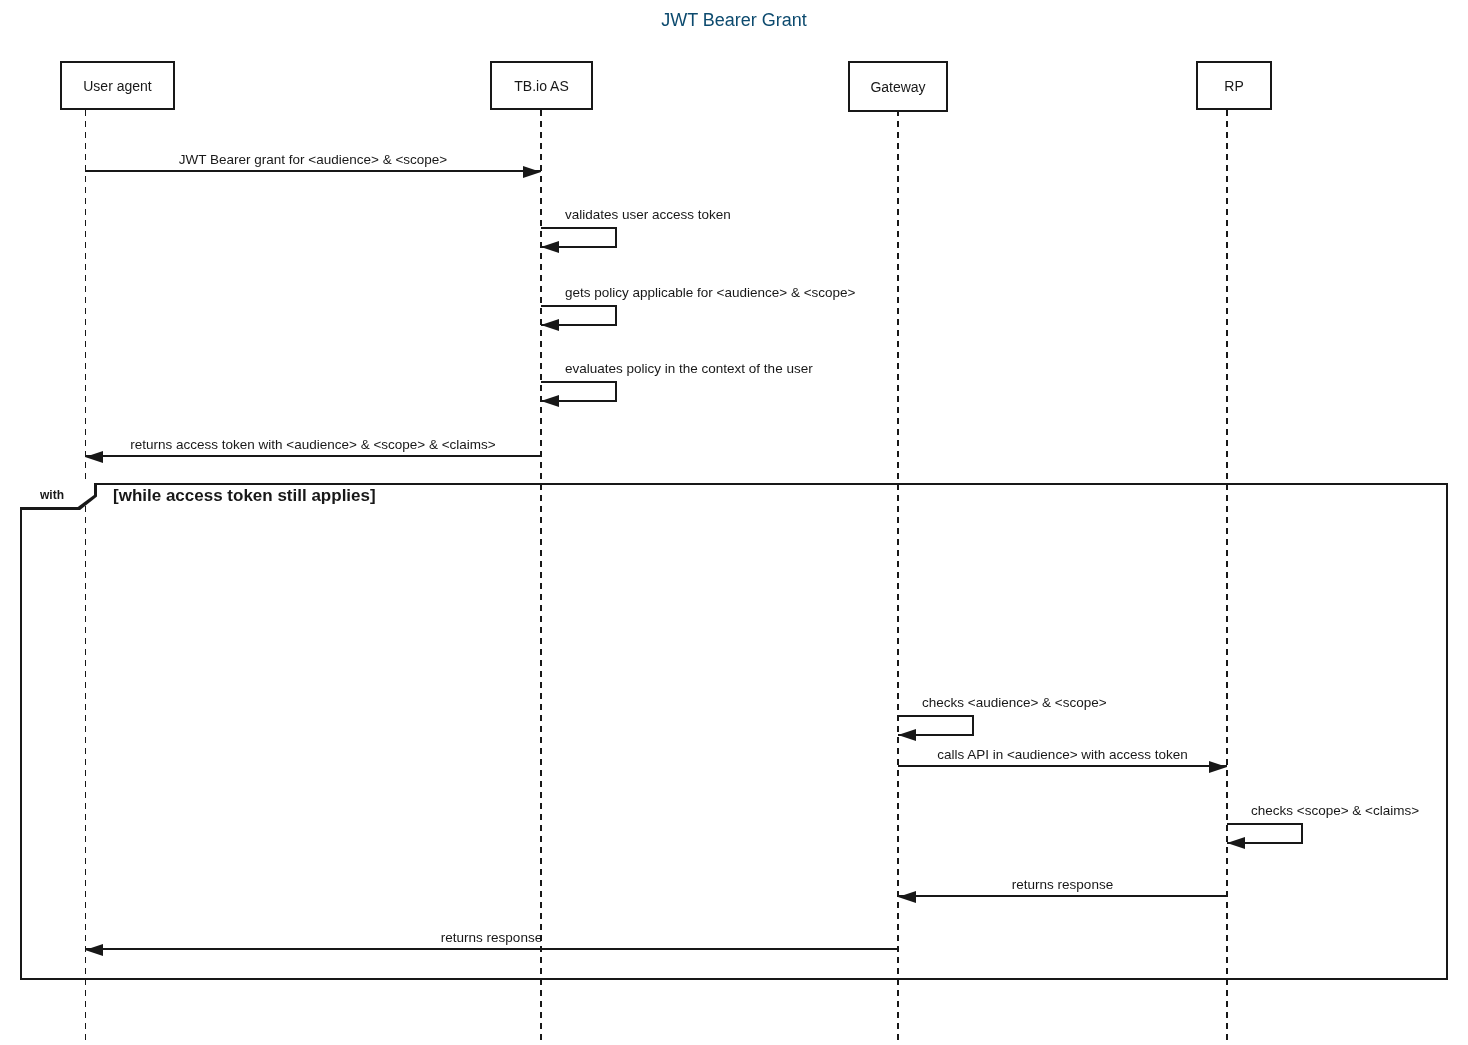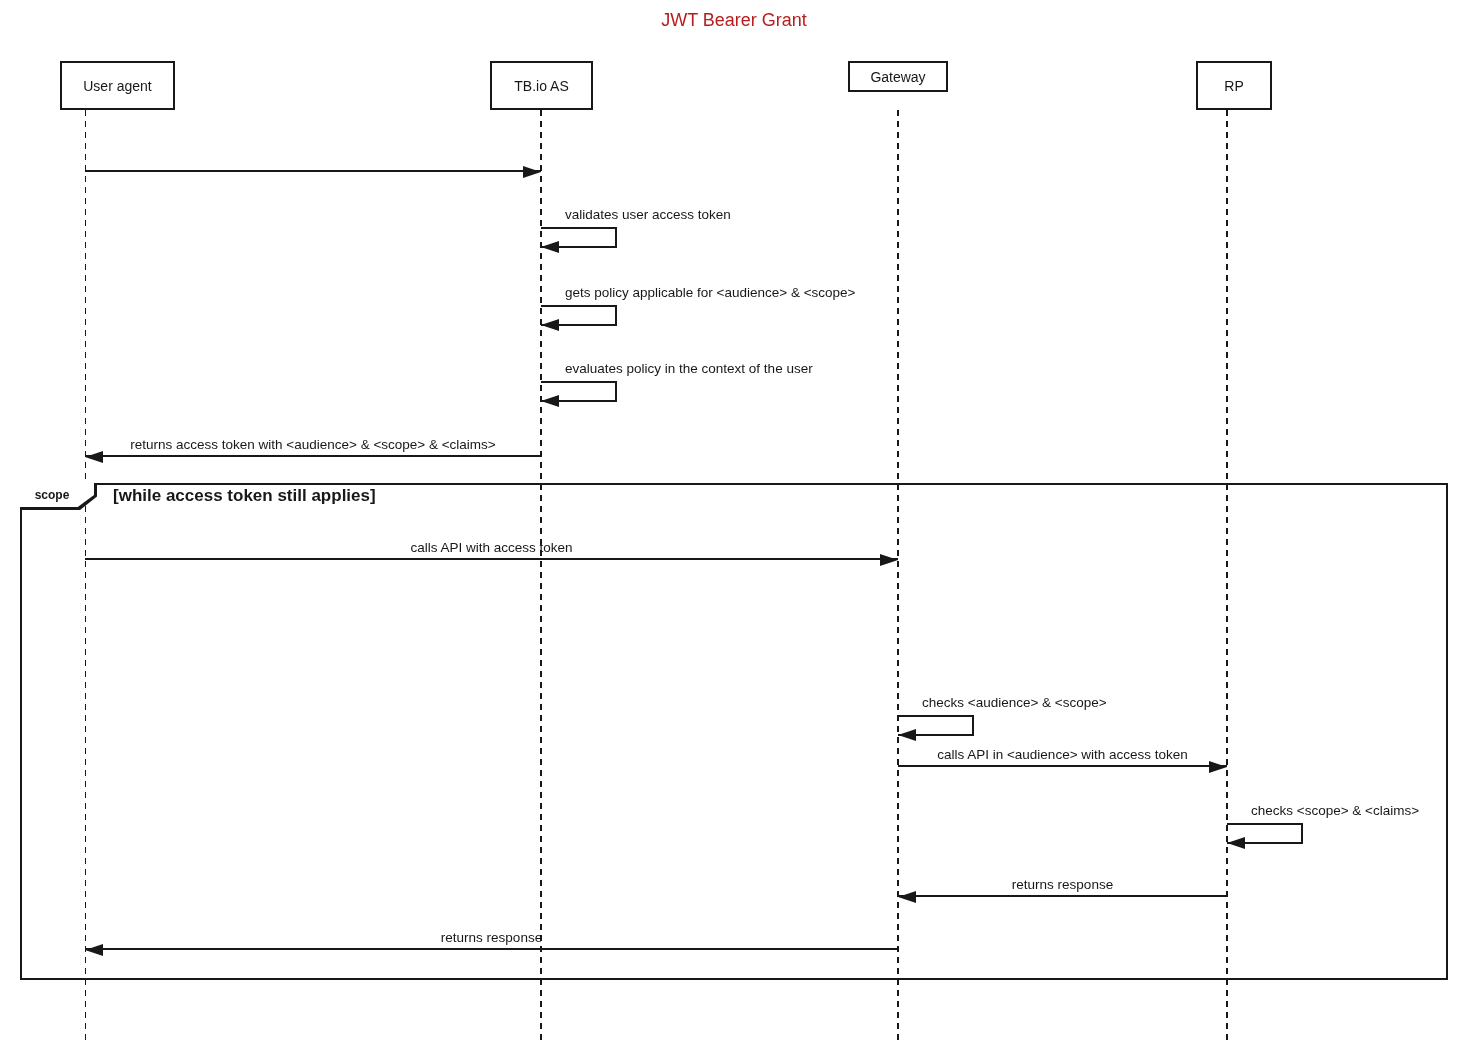--- a/index.html
+++ b/index.html
@@ -2,30 +2,30 @@
 <html><head>
 <meta charset="utf-8">
 <style>
   html,body { margin:0; padding:0; background:#ffffff; }
   .canvas {
     position:relative; width:1468px; height:1045px; background:#ffffff;
     font-family:"Liberation Sans", sans-serif; color:#181818; overflow:hidden;
   }
   .title {
     position:absolute; left:0; right:0; top:10px; text-align:center;
-    font-size:18px; color:#b91c1c;
+    font-size:18px; color:#0c4a6e;
   }
   .participant {
     position:absolute; box-sizing:border-box; border:2.5px solid #181818; background:#ffffff;
     display:flex; align-items:center; justify-content:center;
     font-size:14px; white-space:nowrap; z-index:3;
   }
   #p-user  { left:28px;   top:61px; width:115px; height:49px;margin-left:32px; }
   #p-as    { left:490px;  top:61px; width:103px; height:49px; }
-  #p-gw    { left:848px;  top:61px; width:100px; height:31px; }
+  #p-gw    { left:848px;  top:61px; width:100px; height:51px; }
   #p-rp    { left:1196px; top:61px; width:76px;  height:49px; }
 
   .lifeline {
     position:absolute; top:110px; height:930px; width:1.5px; z-index:0;
     background:repeating-linear-gradient(to bottom,#181818 0 6px,transparent 6px 11px);
   }
   #ll-user { left:84.7px; }
   #ll-as   { left:540.2px; }
   #ll-gw   { left:897.2px; }
   #ll-rp   { left:1226.2px; }
@@ -110,25 +110,26 @@
     <span>RP</span>
   </div>
 
   <div class="lifeline" id="ll-user"></div>
   <div class="lifeline" id="ll-as"></div>
   <div class="lifeline" id="ll-gw"></div>
   <div class="lifeline" id="ll-rp"></div>
 
   <div class="loop-frame"></div>
   <div class="loop-badge">
-    <div class="loop-badge-inner">scope</div>
+    <div class="loop-badge-inner">with</div>
   </div>
   <div class="loop-condition">[while access token still applies]</div>
 
   <div class="msg" id="m1">
+    <div class="lbl">JWT Bearer grant for &lt;audience&gt; &amp; &lt;scope&gt;</div>
     <div class="line"></div>
     <div class="ah-r"></div>
   </div>
 
   <div class="self" id="m2">
     <div class="lbl">validates user access token</div>
     <div class="shape"></div>
     <div class="ah"></div>
   </div>
 
@@ -143,25 +144,20 @@
     <div class="shape"></div>
     <div class="ah"></div>
   </div>
 
   <div class="msg" id="m5">
     <div class="lbl">returns access token with &lt;audience&gt; &amp; &lt;scope&gt; &amp; &lt;claims&gt;</div>
     <div class="line"></div>
     <div class="ah-l"></div>
   </div>
 
-  <div class="msg" id="m6">
-    <div class="lbl">calls API with access token</div>
-    <div class="line"></div>
-    <div class="ah-r"></div>
-  </div>
 
 
   <div class="self" id="m8">
     <div class="lbl">checks &lt;audience&gt; &amp; &lt;scope&gt;</div>
     <div class="shape"></div>
     <div class="ah"></div>
   </div>
 
   <div class="msg" id="m9">
     <div class="lbl">calls API in &lt;audience&gt; with access token</div>

